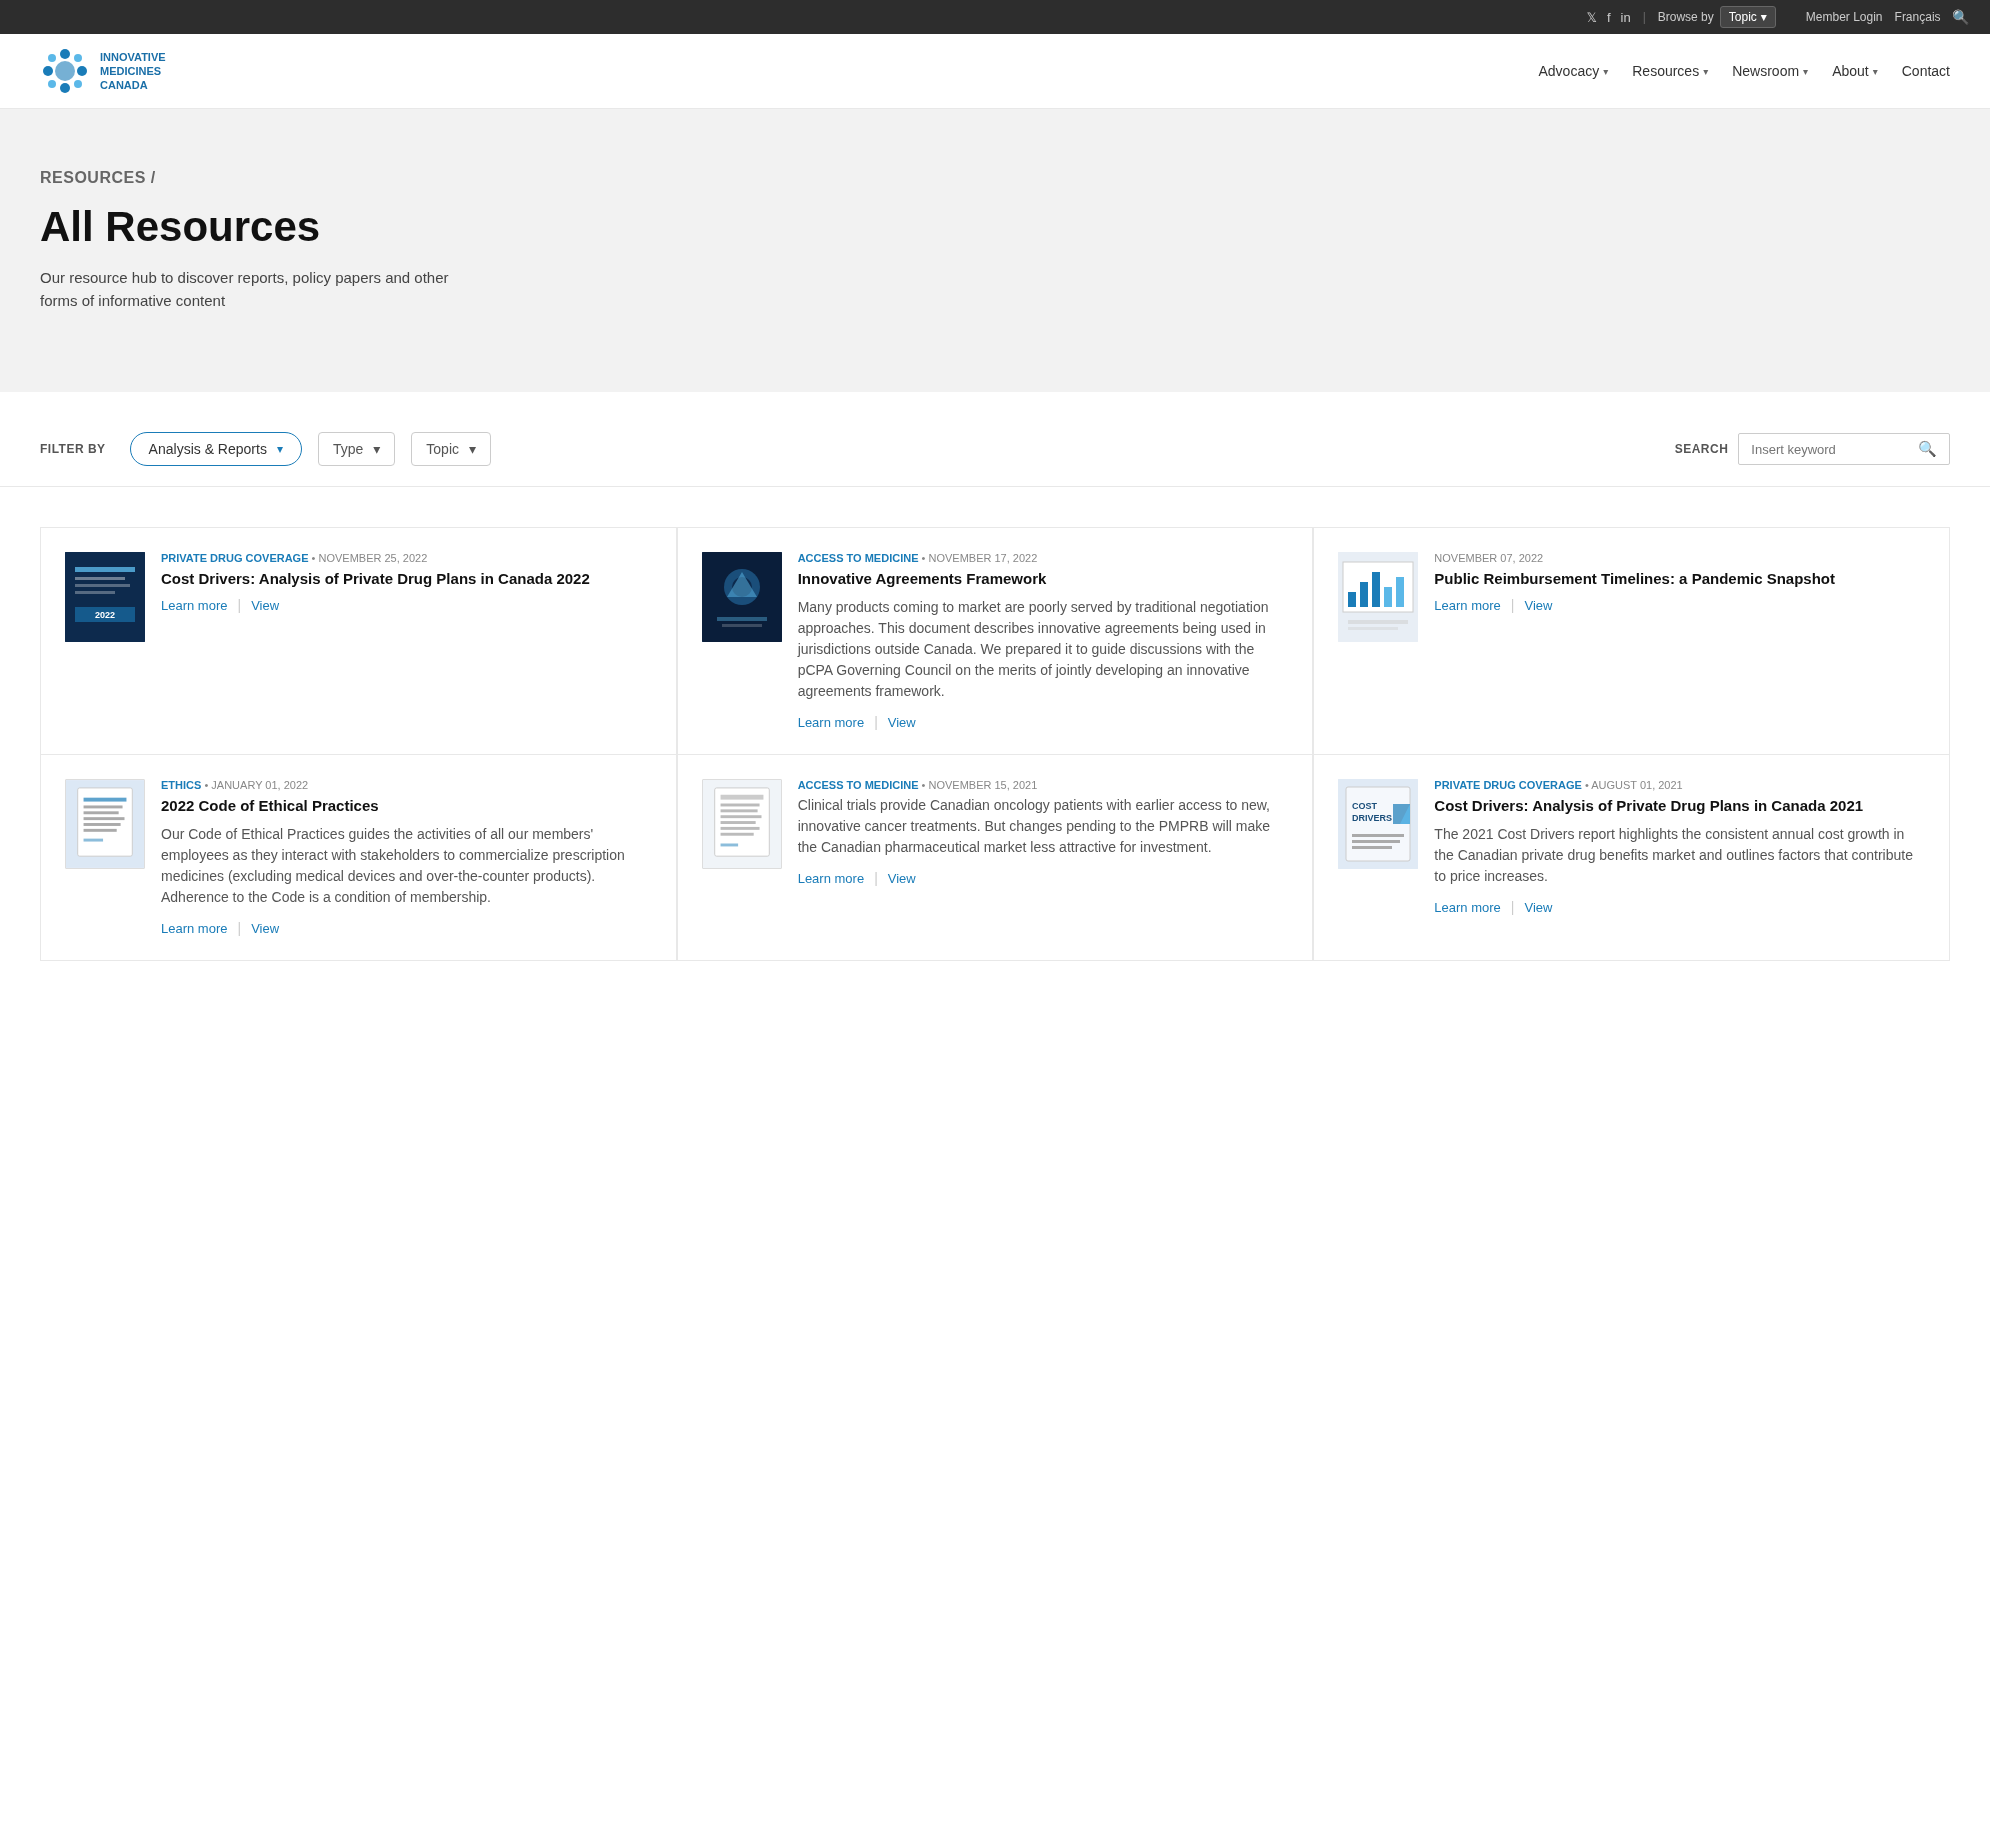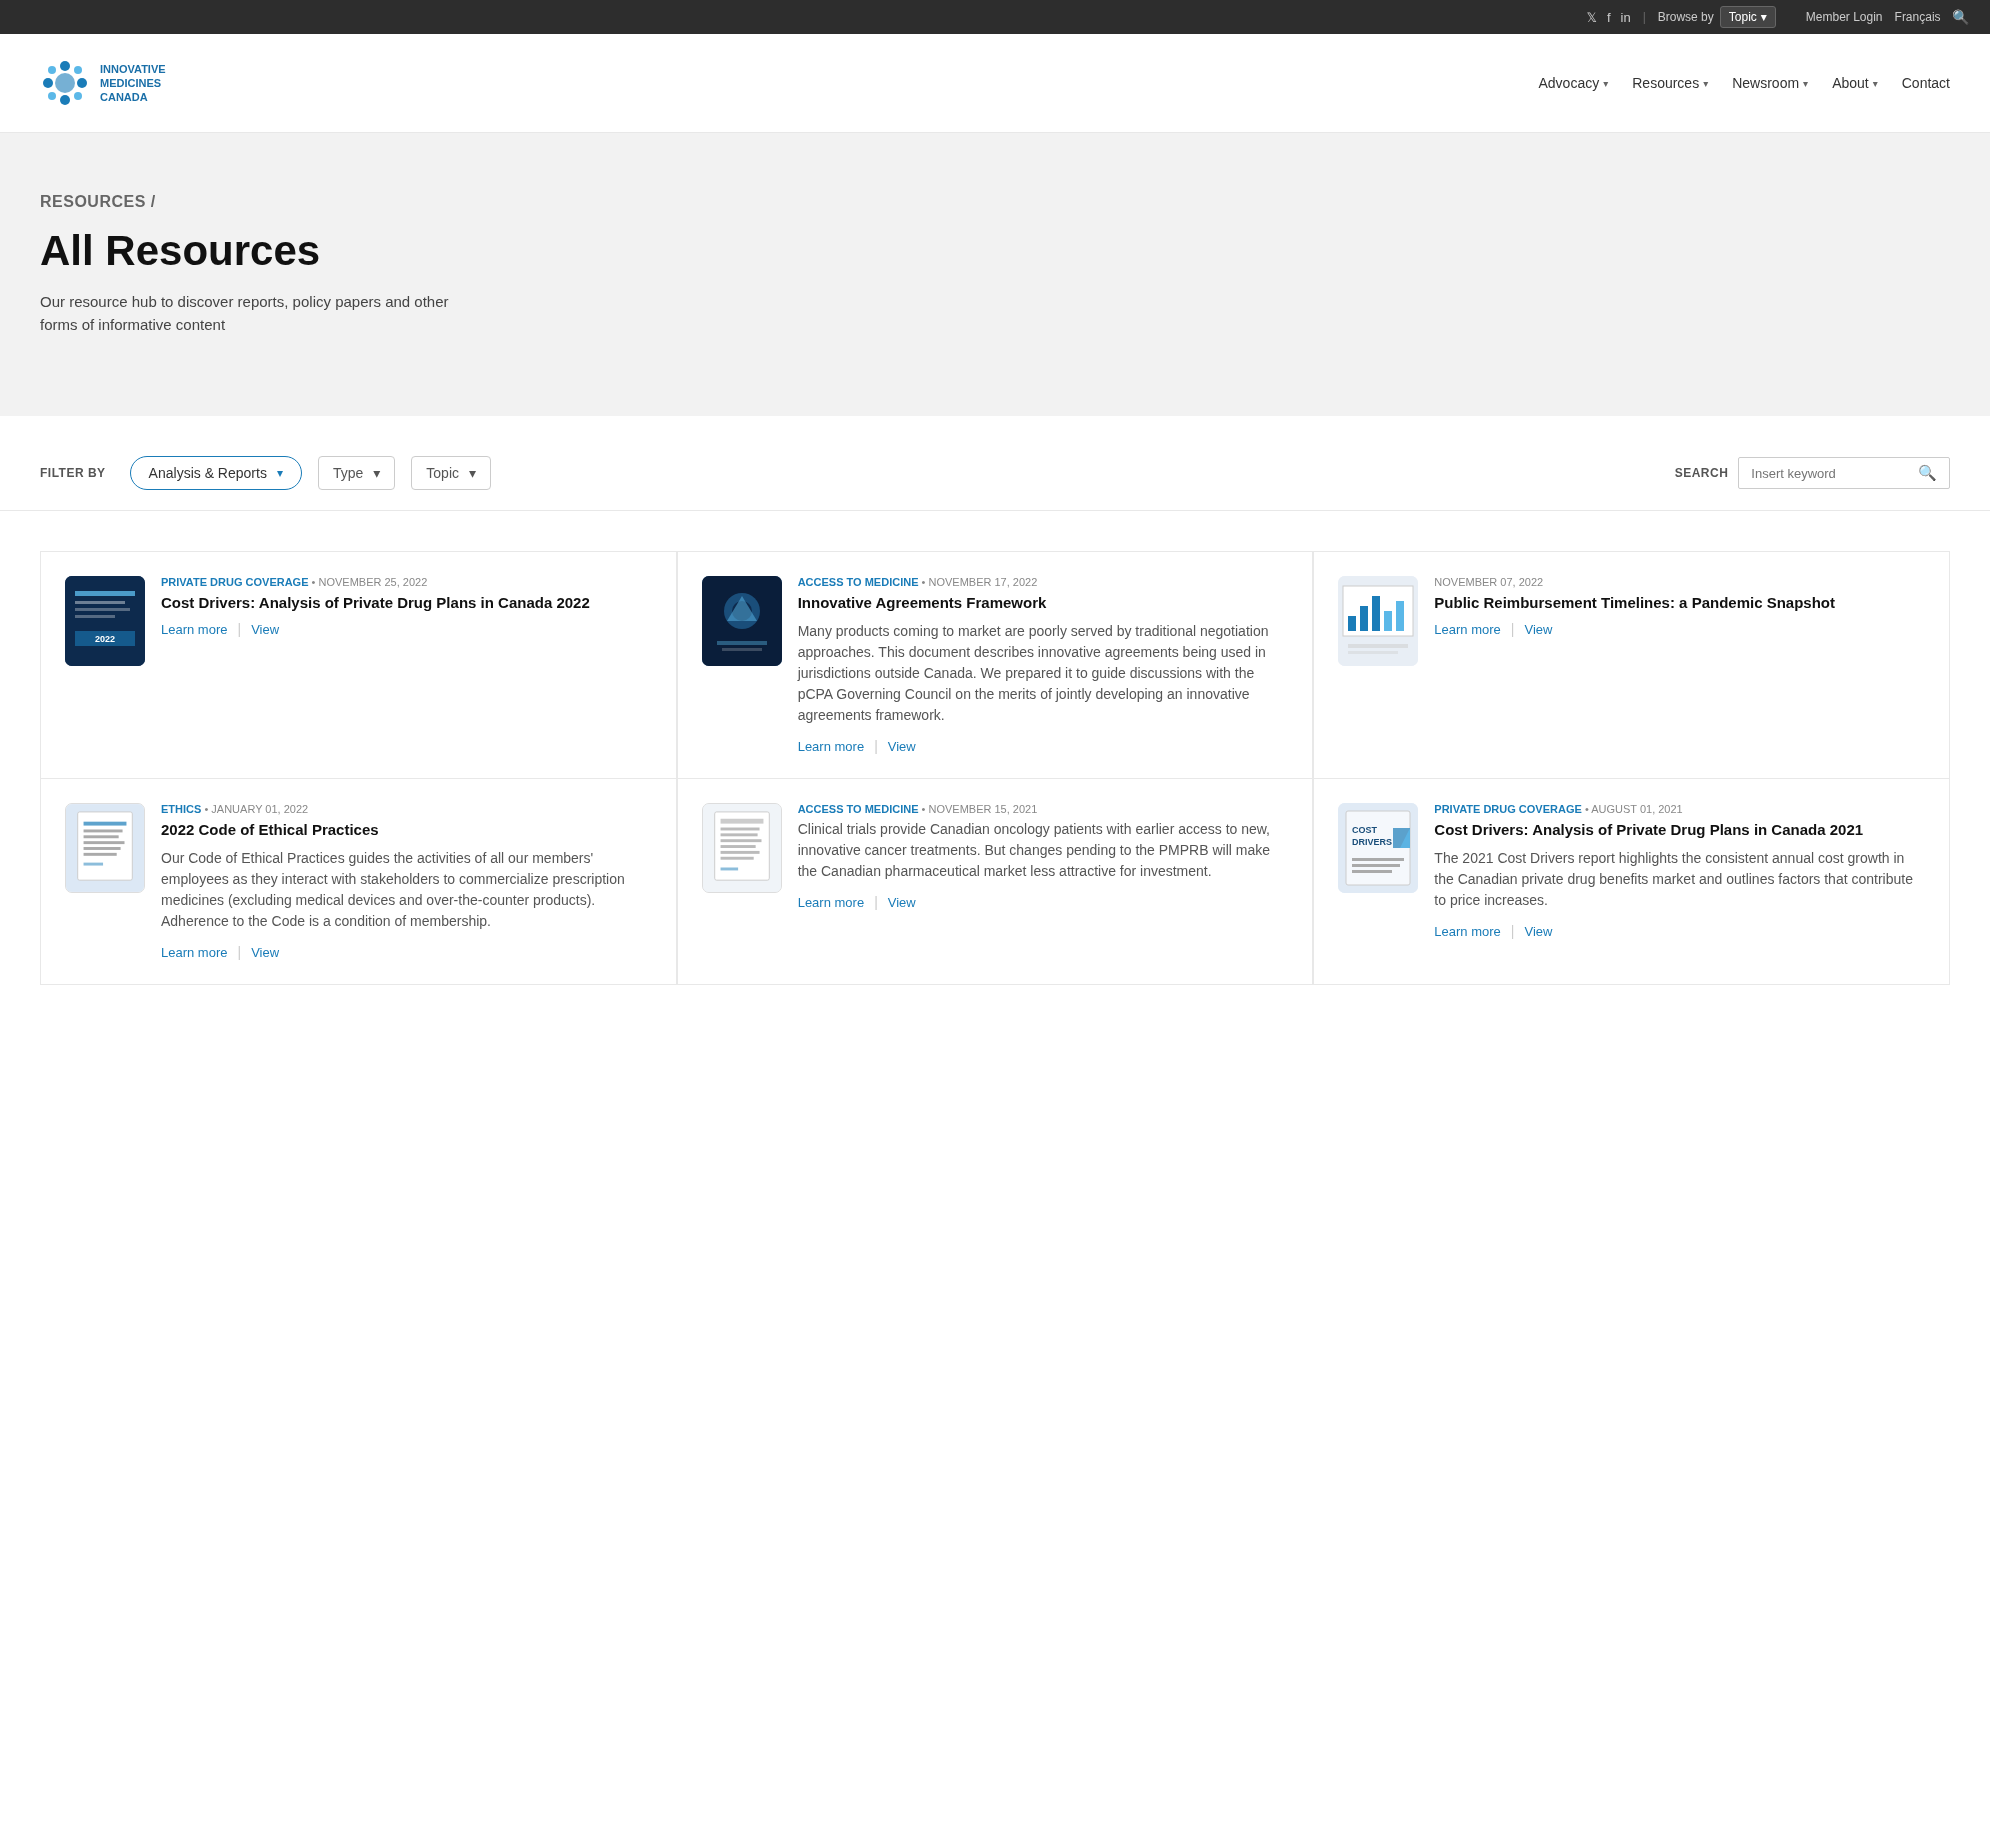--- a/index.html
+++ b/index.html
@@ -54,21 +54,21 @@
       font-size: 12px;
       cursor: pointer;
     }
     .top-search-icon { color: #ccc; font-size: 14px; cursor: pointer; }
 
     
     .header {
       display: flex;
       align-items: center;
       justify-content: space-between;
-      padding: 24px 40px;
+      padding: 12px 40px;
       border-bottom: 1px solid #e8e8e8;
       background: #fff;
     }
     .logo-area { display: flex; align-items: center; gap: 10px; cursor: pointer; }
     .logo-icon {
       width: 50px;
       height: 50px;
     }
     .logo-text {
       display: flex;
@@ -208,21 +208,21 @@
       gap: 16px;
     }
     .resource-card:nth-child(n+4) {
       border-top: none;
     }
     .card-thumb {
       width: 80px;
       height: 90px;
       flex-shrink: 0;
       background: #dde8f4;
-      border-radius: 7px;
+      border-radius: 1px;
       overflow: hidden;
       display: flex;
       align-items: center;
       justify-content: center;
     }
     .card-content { flex: 1; }
     .card-date {
       font-size: 11px;
       color: #888;
       margin-bottom: 4px;

